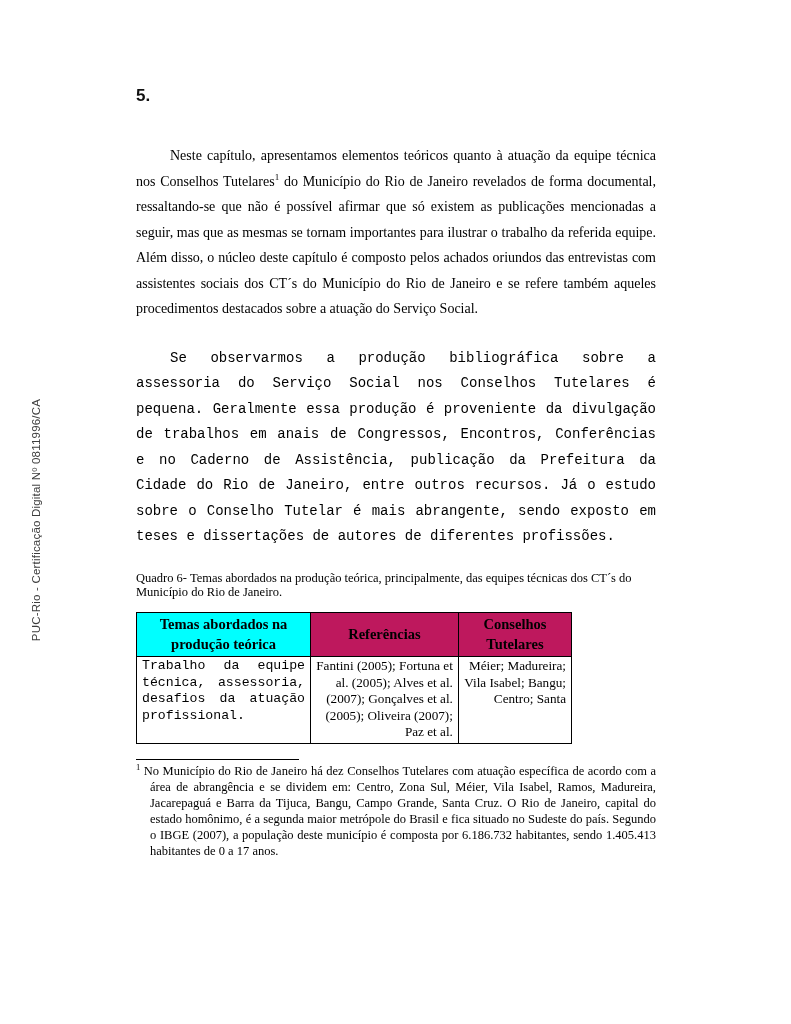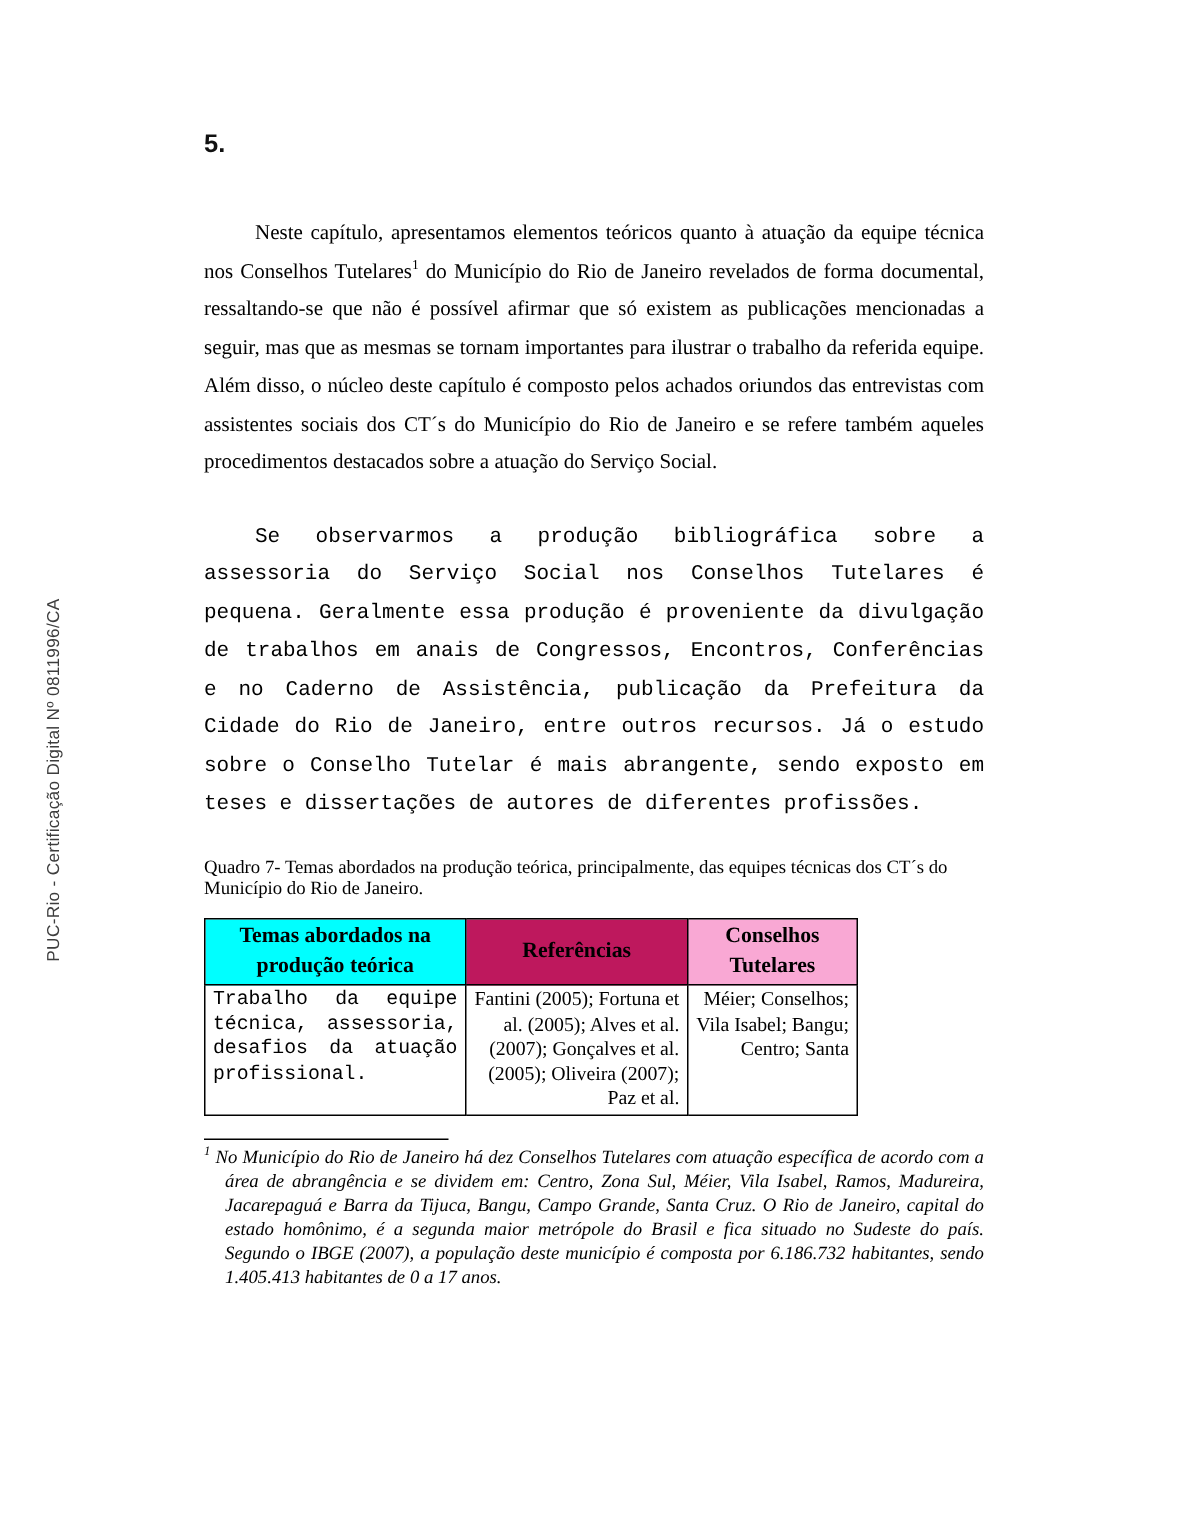--- a/index.html
+++ b/index.html
@@ -81,21 +81,21 @@
     line-height: 20px;
     text-align: center;
     vertical-align: middle;
   }
   table.quadro td {
     font-size: 13.2px;
     line-height: 16.5px;
   }
   td.cell-justify { text-align: justify; font-family: Liberation Mono, monospace; }
   td.cell-center { text-align: right; }
-  .footnote-area { margin-top: 15px; font-style: italic; }
+  .footnote-area { margin-top: 15px; }
   .footnote-rule {
     width: 163px;
     border: none;
     border-top: 1.2px solid #000;
     margin: 0 0 3px 0;
   }
   .footnote {
     font-size: 12.5px;
     line-height: 16px;
     text-align: justify;
@@ -118,40 +118,40 @@
   <div class="content">
 
     <p class="chapter-number">5.</p>
 
 
     <p class="body-par par-1"><span>Neste capítulo, apresentamos elementos teóricos quanto à atuação da equipe técnica nos Conselhos Tutelares</span><sup class="fn-ref">1</sup><span> do Município do Rio de Janeiro revelados de forma documental, ressaltando-se que não é possível afirmar que só existem as publicações mencionadas a seguir, mas que as mesmas se tornam importantes para ilustrar o trabalho da referida equipe.  Além disso, o núcleo deste capítulo é composto pelos achados oriundos das entrevistas com assistentes sociais dos CT´s do Município do Rio de Janeiro e se refere também aqueles procedimentos destacados sobre a atuação do Serviço Social.</span></p>
 
     <p class="body-par par-2">Se observarmos a produção bibliográfica sobre a assessoria do Serviço Social nos Conselhos Tutelares é pequena. Geralmente essa produção é proveniente da divulgação de trabalhos em anais de Congressos, Encontros, Conferências e no Caderno de Assistência, publicação da Prefeitura da Cidade do Rio de Janeiro, entre outros recursos. Já o estudo sobre o Conselho Tutelar é mais abrangente, sendo exposto em teses e dissertações de autores de diferentes profissões.</p>
 
 
-    <p class="table-caption">Quadro 7- Temas abordados na produção teórica, principalmente, das equipes técnicas dos CT´s do Município do Rio de Janeiro.</p>
+    <p class="table-caption">Quadro 6- Temas abordados na produção teórica, principalmente, das equipes técnicas dos CT´s do Município do Rio de Janeiro.</p>
 
     <table class="quadro">
       <colgroup>
         <col class="c1">
           <col class="c2">
           <col class="c3">
       </colgroup>
       <thead>
         <tr>
           <th class="hdr" style="background: rgb(0, 255, 255);">Temas abordados na produção teórica</th>
           <th class="hdr" style="background: #be185d;">Referências</th>
-          <th class="hdr" style="background: #f9a8d4;">Conselhos Tutelares</th>
+          <th class="hdr" style="background: #be185d;">Conselhos Tutelares</th>
         </tr>
       </thead>
       <tbody>
         <tr>
           <td class="cell-justify">Trabalho da equipe técnica, assessoria, desafios da atuação profissional.</td>
           <td class="cell-center">Fantini (2005); Fortuna et al. (2005); Alves et al. (2007); Gonçalves et al. (2005); Oliveira (2007); Paz et al.</td>
-          <td class="cell-center">Méier; Conselhos; Vila Isabel; Bangu; Centro; Santa</td>
+          <td class="cell-center">Méier; Madureira; Vila Isabel; Bangu; Centro; Santa</td>
         </tr>
       </tbody>
     </table>
 
     <div class="footnote-area">
       <hr class="footnote-rule">
       <p class="footnote"><sup>1</sup><span> No Município do Rio de Janeiro há dez Conselhos Tutelares com atuação específica de acordo com a área de abrangência e se dividem em: Centro, Zona Sul, Méier, Vila Isabel, Ramos, Madureira, Jacarepaguá e Barra da Tijuca, Bangu, Campo Grande, Santa Cruz. O Rio de Janeiro, capital do estado homônimo, é a segunda maior metrópole do Brasil e fica situado no Sudeste do país. Segundo o IBGE (2007), a população deste município é composta por 6.186.732 habitantes, sendo 1.405.413 habitantes de 0 a 17 anos.</span></p>
     </div>
 
   </div>

